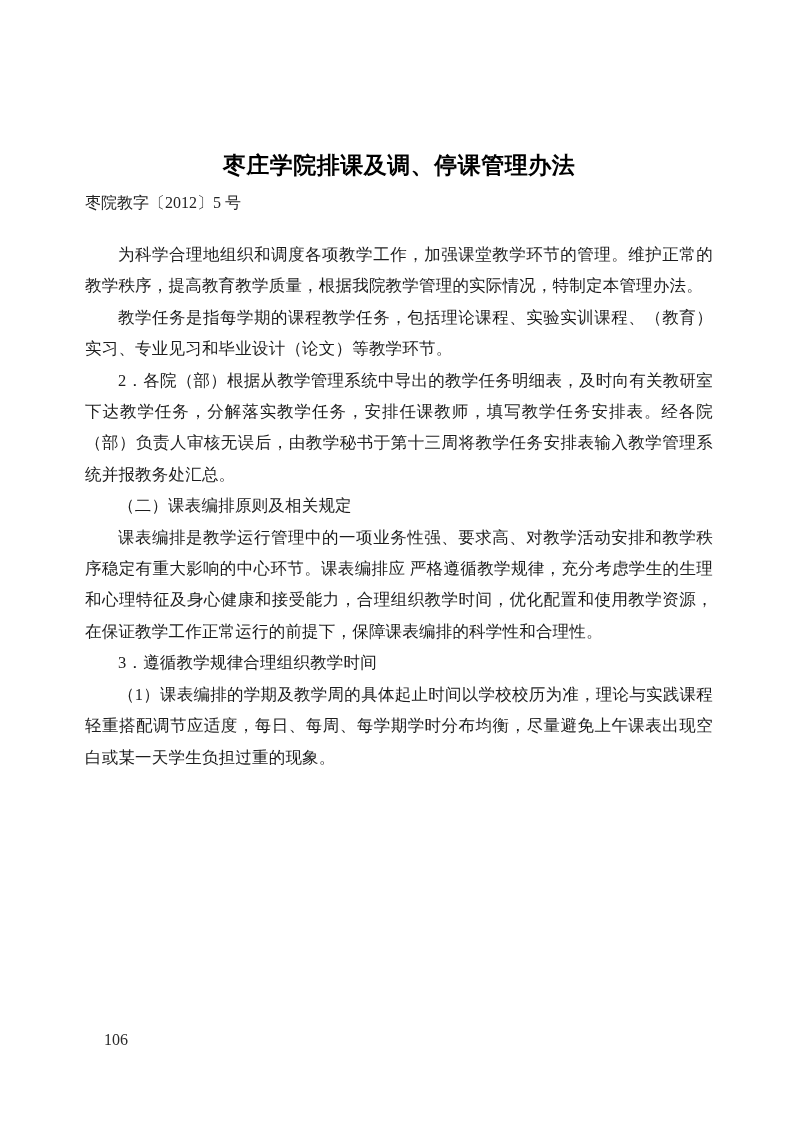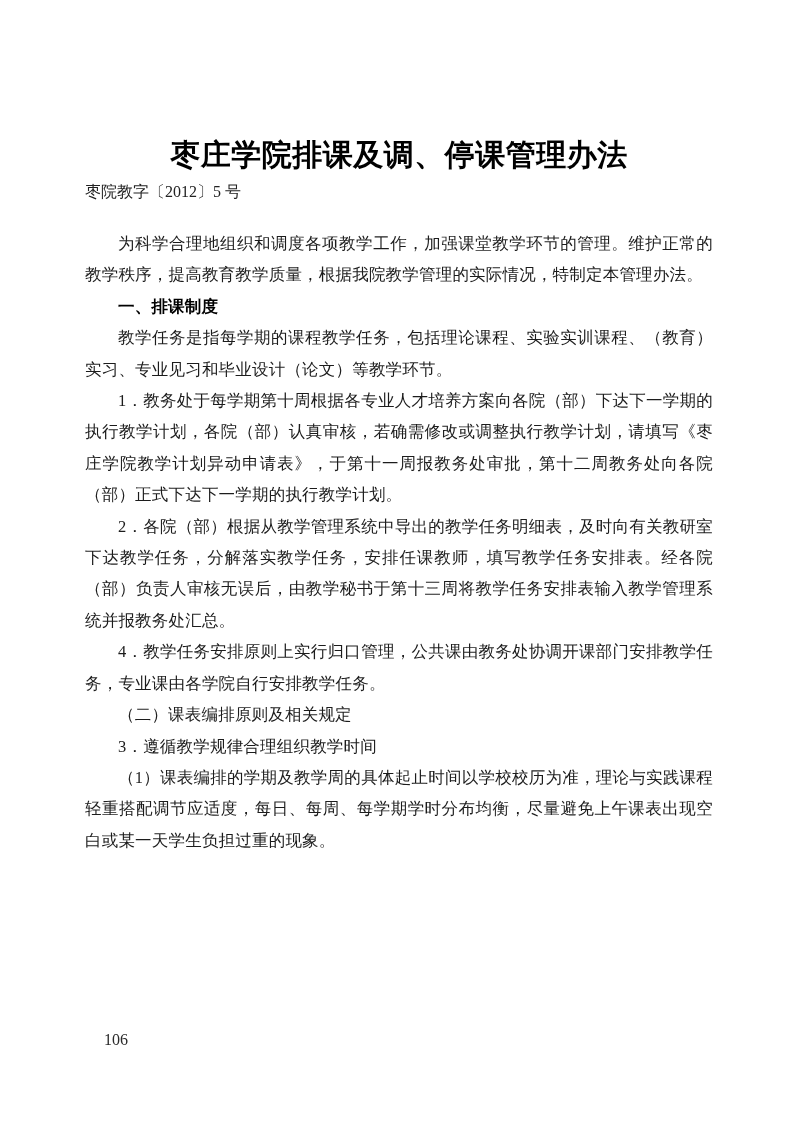--- a/index.html
+++ b/index.html
@@ -17,22 +17,22 @@
     color: #1c1c1c;
     overflow: hidden;
   }
   .doc {
     position: absolute;
     left: 85px;
     top: 140px;
     width: 628px;
   }
   .title {
-    margin: 0;
-    font-size: 30px;
+    margin: 11px;
+    font-size: 23px;
     font-weight: 700;
     line-height: 30px;
     text-align: center;
     color: #000000;
     letter-spacing: 0.5px;
   }
   .docnum {
     margin-top: 11px;
     font-size: 16px;
     line-height: 22px;
@@ -65,25 +65,23 @@
 </style>
 </head>
 <body>
 
 <div class="page">
   <div class="doc">
     <h1 class="title">枣庄学院排课及调、停课管理办法</h1>
     <div class="docnum">枣院教字〔2012〕5 号</div>
     <div class="body">
       <p>为科学合理地组织和调度各项教学工作，加强课堂教学环节的管理。维护正常的教学秩序，提高教育教学质量，根据我院教学管理的实际情况，特制定本管理办法。</p>
-      <p class="bold">一、排课制度</p>
       <p>教学任务是指每学期的课程教学任务，包括理论课程、实验实训课程、（教育）实习、专业见习和毕业设计（论文）等教学环节。</p>
-      <p>1．教务处于每学期第十周根据各专业人才培养方案向各院（部）下达下一学期的执行教学计划，各院（部）认真审核，若确需修改或调整执行教学计划，请填写《枣庄学院教学计划异动申请表》，于第十一周报教务处审批，第十二周教务处向各院（部）正式下达下一学期的执行教学计划。</p>
       <p>2．各院（部）根据从教学管理系统中导出的教学任务明细表，及时向有关教研室下达教学任务，分解落实教学任务，安排任课教师，填写教学任务安排表。经各院（部）负责人审核无误后，由教学秘书于第十三周将教学任务安排表输入教学管理系统并报教务处汇总。</p>
-      <p>4．教学任务安排原则上实行归口管理，公共课由教务处协调开课部门安排教学任务，专业课由各学院自行安排教学任务。</p>
       <p>（二）课表编排原则及相关规定</p>
+      <p>课表编排是教学运行管理中的一项业务性强、要求高、对教学活动安排和教学秩序稳定有重大影响的中心环节。课表编排应 严格遵循教学规律，充分考虑学生的生理和心理特征及身心健康和接受能力，合理组织教学时间，优化配置和使用教学资源，在保证教学工作正常运行的前提下，保障课表编排的科学性和合理性。</p>
       <p>3．遵循教学规律合理组织教学时间</p>
       <p>（1）课表编排的学期及教学周的具体起止时间以学校校历为准，理论与实践课程轻重搭配调节应适度，每日、每周、每学期学时分布均衡，尽量避免上午课表出现空白或某一天学生负担过重的现象。</p>
 
     </div>
   </div>
   <div class="pageno">106</div>
 </div>
 
 </body></html>

